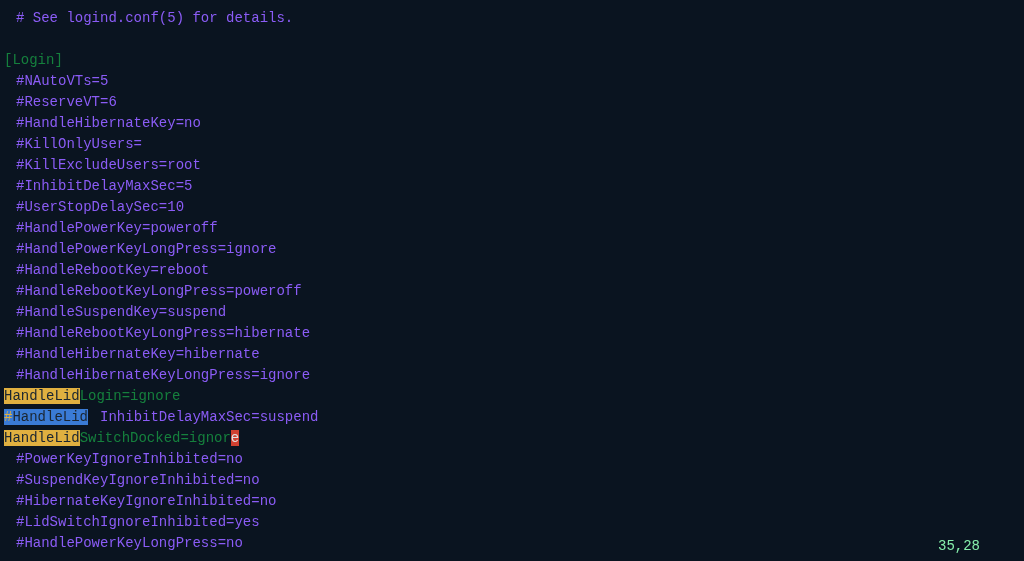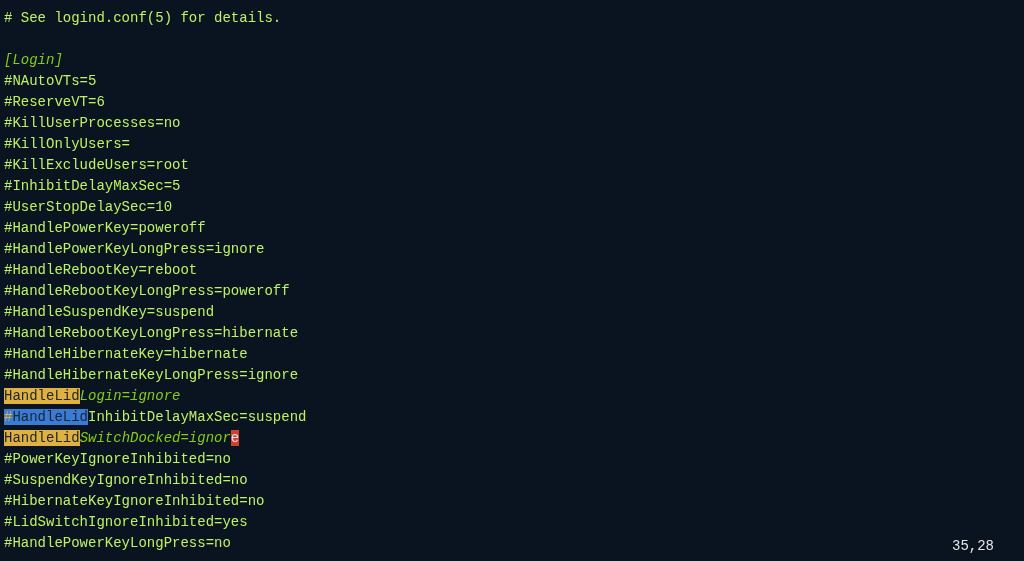--- a/index.html
+++ b/index.html
@@ -17,58 +17,58 @@
       height: 561px;
       padding: 8px 0 0 4px;
       position: relative;
       overflow: hidden;
     }
     .line {
       white-space: pre;
       height: 21px;
     }
     .comment {
-      color: #bef264;
+      color: #8b5cf6;
+      margin-left: 12px;
     }
     .normal {
-      color: #84cc16;
-      font-style: italic;
+      color: #15803d;
     }
     .hl-yellow {
       background-color: #e0b040;
       color: #1a2530;
     }
     .hl-blue {
       background-color: #3a7bd5;
       color: #e0b040;
     }
     .hl-blue-dark {
       background-color: #3a7bd5;
       color: #1a2530;
     }
     .cursor {
       background-color: #d04030;
       color: #e0e0e0;
     }
     .status {
       position: absolute;
       bottom: 4px;
-      right: 30px;
-      color: #e5e5e5;
+      right: 44px;
+      color: #86efac;
     }
   </style>
 </head>
 <body>
 
 <div class="line"><span class="comment"># See logind.conf(5) for details.</span></div>
 <div class="line"><span></span></div>
 <div class="line"><span class="normal">[Login]</span></div>
 <div class="line"><span class="comment">#NAutoVTs=5</span></div>
 <div class="line"><span class="comment">#ReserveVT=6</span></div>
-<div class="line"><span class="comment">#KillUserProcesses=no</span></div>
+<div class="line"><span class="comment">#HandleHibernateKey=no</span></div>
 <div class="line"><span class="comment">#KillOnlyUsers=</span></div>
 <div class="line"><span class="comment">#KillExcludeUsers=root</span></div>
 <div class="line"><span class="comment">#InhibitDelayMaxSec=5</span></div>
 <div class="line"><span class="comment">#UserStopDelaySec=10</span></div>
 <div class="line"><span class="comment">#HandlePowerKey=poweroff</span></div>
 <div class="line"><span class="comment">#HandlePowerKeyLongPress=ignore</span></div>
 <div class="line"><span class="comment">#HandleRebootKey=reboot</span></div>
 <div class="line"><span class="comment">#HandleRebootKeyLongPress=poweroff</span></div>
 <div class="line"><span class="comment">#HandleSuspendKey=suspend</span></div>
 <div class="line"><span class="comment">#HandleRebootKeyLongPress=hibernate</span></div>

